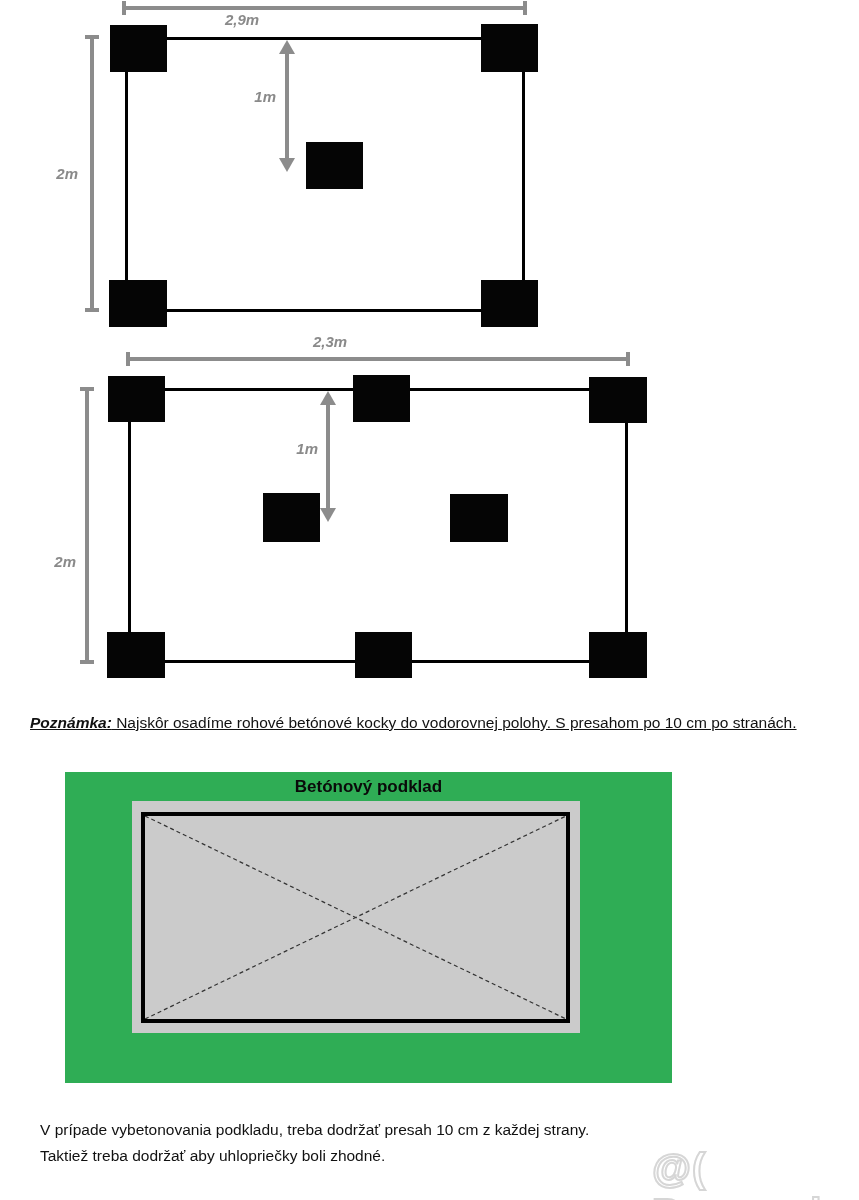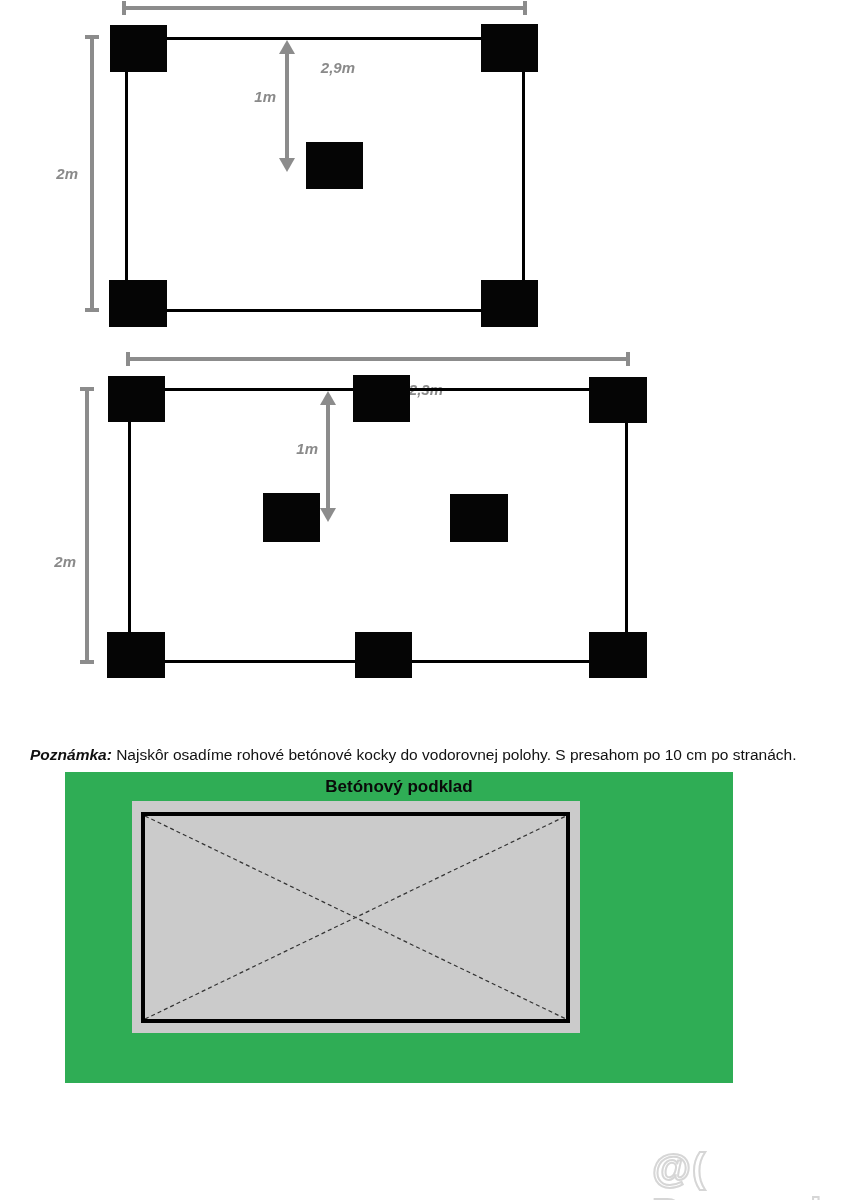--- a/index.html
+++ b/index.html
@@ -2,21 +2,21 @@
 <html><head>
 <meta charset="utf-8">
 <style>
   html,body{margin:0;padding:0;background:#ffffff;}
   .page{position:relative;width:859px;height:1200px;background:#ffffff;overflow:hidden;
         font-family:"Liberation Sans","DejaVu Sans",sans-serif;}
   .abs{position:absolute;}
   
   .dim{background:#8c8c8c;}
   .dim-label{color:#8a8a8a;font-weight:bold;font-style:italic;font-size:15px;}
-  .center{text-align:right;margin-top:48px;}
+  .center{text-align:left;}
   .right{text-align:right;}
   
   .frame{border:3px solid #000;box-sizing:border-box;background:transparent;}
   
   .blk{background:#050505;z-index:3;}
   
   .bodytext{font-size:15.5px;line-height:22.5px;color:#111;}
   .footertext{font-size:15.5px;line-height:26px;color:#111;}
   .bolditalic{font-weight:bold;font-style:italic;}
   
@@ -86,32 +86,36 @@
     <div class="abs blk" style="left:353px;top:375px;width:57px;height:47px;"></div>
     <div class="abs blk" style="left:589px;top:377px;width:58px;height:46px;"></div>
     <div class="abs blk" style="left:107px;top:632px;width:58px;height:46px;"></div>
     <div class="abs blk" style="left:355px;top:632px;width:57px;height:46px;"></div>
     <div class="abs blk" style="left:589px;top:632px;width:58px;height:46px;"></div>
 
     <div class="abs blk" style="left:263px;top:493px;width:57px;height:49px;"></div>
     <div class="abs blk" style="left:450px;top:494px;width:58px;height:48px;"></div>
   </div>
 
-  <div class="abs bodytext" style="left:30px;top:744px;width:815px;">
+  <div class="abs bodytext" style="left:30px;top:712px;width:815px;text-decoration:underline;">
     <div><span class="bolditalic">Poznámka:</span><span> Najskôr osadíme rohové betónové kocky do vodorovnej polohy. S presahom po 10 cm po stranách.</span></div>
   </div>
 
-  <div class="abs greenpad" style="left:65px;top:772px;width:668px;height:311px;">
+  <div class="abs greenpad" style="left:65px;top:772px;width:607px;height:311px;">
     <div class="abs pad-title" style="left:0;top:5px;">Betónový podklad</div>
     <div class="abs graypad" style="left:67px;top:29px;width:448px;height:232px;">
       <div class="abs xrect" style="left:9px;top:11px;width:429px;height:211px;">
         <svg width="421" height="203" viewBox="0 0 421 203" style="display:block;">
           <line x1="0" y1="0" x2="421" y2="203" stroke="#333" stroke-width="1.2" stroke-dasharray="4 3"></line>
           <line x1="0" y1="203" x2="421" y2="0" stroke="#333" stroke-width="1.2" stroke-dasharray="4 3"></line>
         </svg>
       </div>
     </div>
   </div>
 
+  <div class="abs footertext" style="left:40px;top:1117px;width:700px;">
+    <div>V prípade vybetonovania podkladu, treba dodržať presah 10 cm z každej strany.</div>
+    <div>Taktiež treba dodržať aby uhlopriečky boli zhodné.</div>
+  </div>
 
   <div class="abs watermark" style="left:652px;top:1146px;">@( Bazos.sk</div>
 
 </div>
 
 </body></html>

